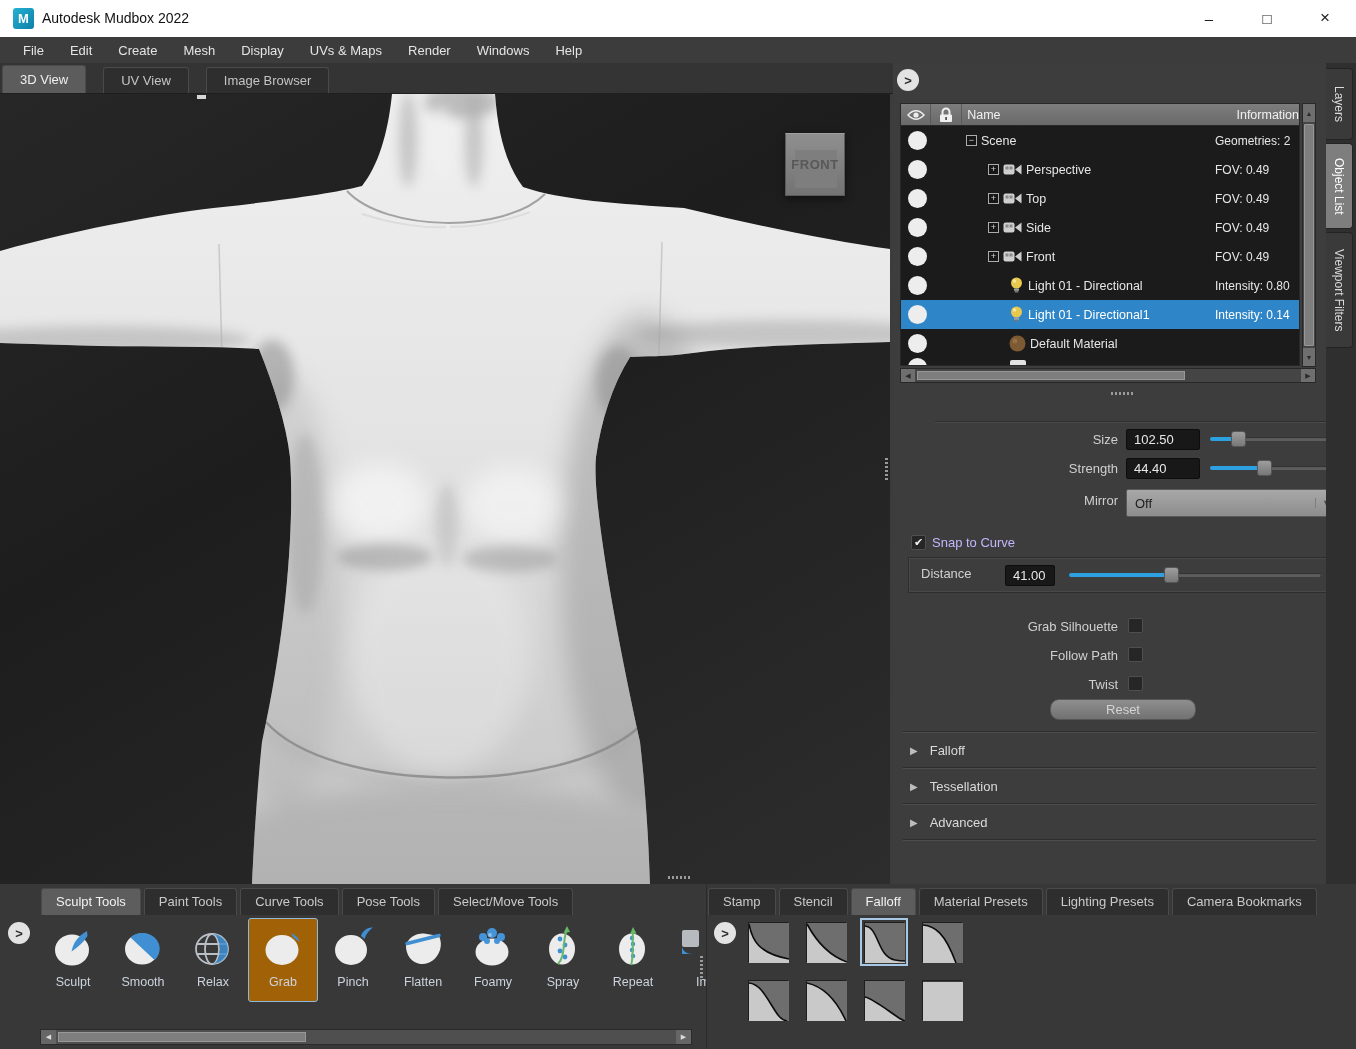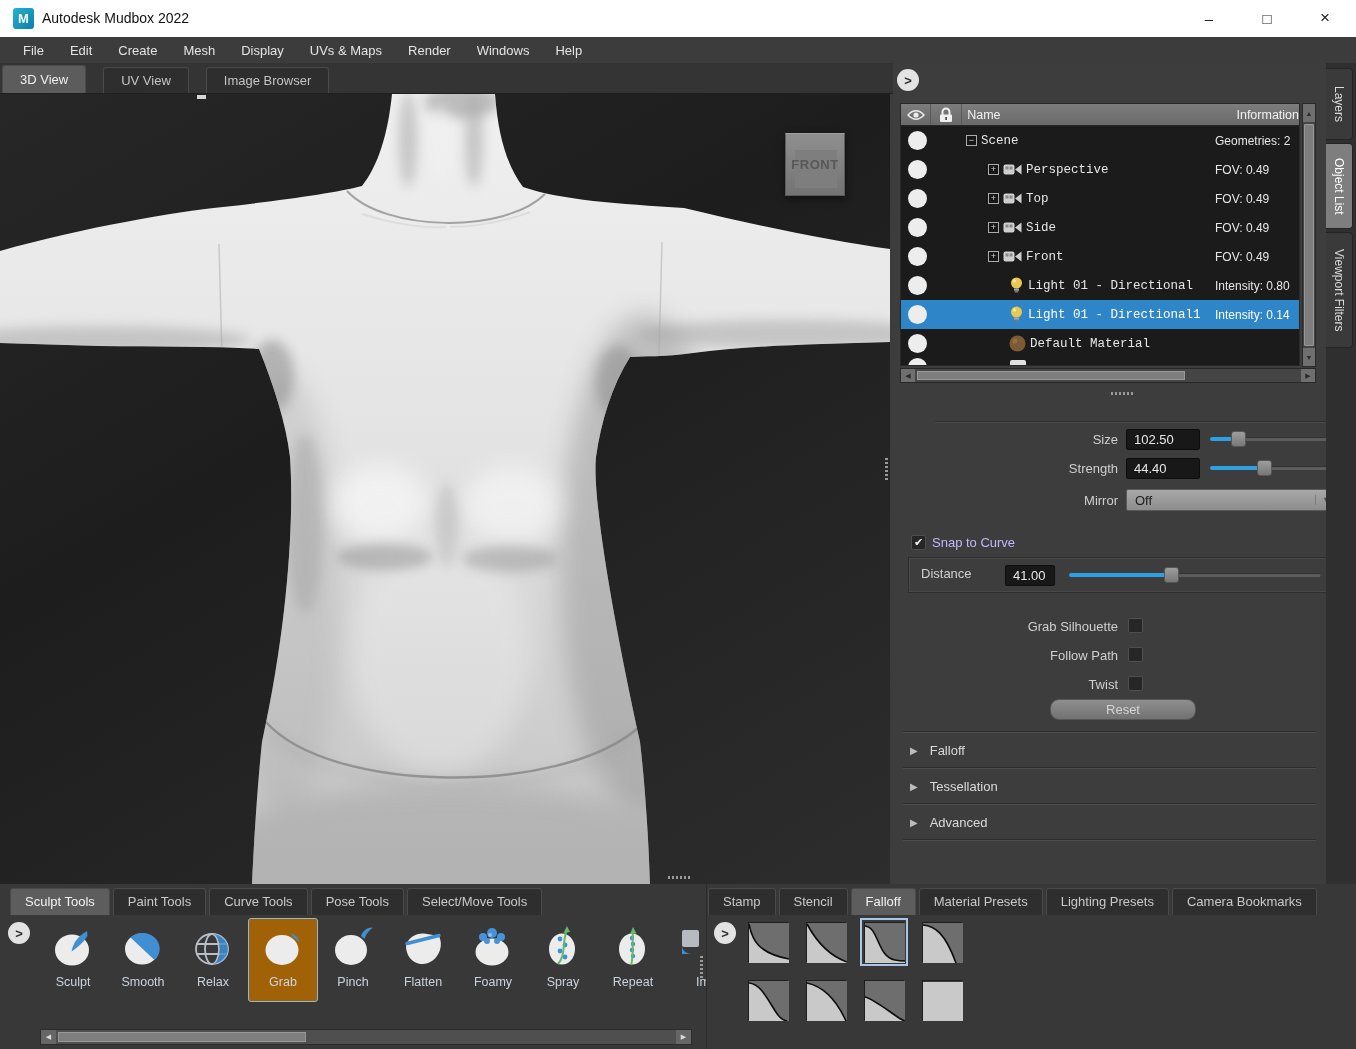--- a/index.html
+++ b/index.html
@@ -59,21 +59,21 @@
   .ol-row.selected{background:#2e86c8;color:#fff;}
   .ol-row.partial{height:8px;overflow:hidden;align-items:flex-start;}
   .ol-vis{width:32px;display:flex;justify-content:center;flex:none;}
   .vis-dot{width:19px;height:19px;border-radius:50%;background:#ededed;}
   .ol-lock{width:33px;flex:none;}
   .ol-name{width:249px;display:flex;align-items:center;gap:4px;flex:none;}
   .exp{width:11px;height:11px;border:1px solid #ababab;background:#161616;color:#d8d8d8;font-size:9px;
     line-height:9px;text-align:center;flex:none;}
   .exp-space{width:17px;flex:none;}
   .row-icon{flex:none;}
-  .ol-label{white-space:nowrap;font-family:Liberation Mono, monospace;}
+  .ol-label{white-space:nowrap;}
   .ol-info{flex:1;font-size:12px;white-space:nowrap;overflow:hidden;}
   .ol-vscroll{position:absolute;left:409px;top:40px;width:14px;height:264px;background:#454545;
     border:1px solid #282828;}
   .vbtn{position:absolute;left:0;width:12px;height:18px;background:#6f6f6f;color:#2a2a2a;font-size:7px;
     display:flex;align-items:center;justify-content:center;}
   .vbtn.up{top:0;} .vbtn.down{bottom:0;}
   .ol-vthumb{position:absolute;left:1px;top:20px;width:10px;height:222px;background:#7e7e7e;
     border:1px solid #989898;border-radius:1px;}
   .ol-hscroll{position:absolute;left:7px;top:305px;width:416px;height:15px;background:#454545;
     border:1px solid #282828;display:flex;align-items:center;}
@@ -87,21 +87,21 @@
   
   .p-label{position:absolute;font-size:13px;color:#cfcfcf;text-align:right;width:95px;line-height:21px;}
   .p-field{position:absolute;width:74px;height:21px;background:#181818;border:1px solid #0d0d0d;
     border-radius:2px;color:#e8e8e8;font-size:13px;display:flex;align-items:center;padding-left:7px;}
   .slider{position:absolute;width:126px;height:16px;}
   .sl-track{position:absolute;left:0;top:6px;width:100%;height:4px;background:#5d5d5d;border-radius:2px;
     box-shadow:inset 0 1px 1px rgba(0,0,0,.5);}
   .sl-fill{height:100%;background:#2da0e2;border-radius:2px;}
   .sl-thumb{position:absolute;top:0;width:15px;height:16px;background:linear-gradient(#9d9d9d,#787878);
     border:1px solid #575757;border-radius:3px;}
-  .p-dropdown{position:absolute;left:233px;top:426px;width:212px;height:22px;
+  .p-dropdown{position:absolute;left:233px;top:426px;width:212px;height:28px;
     background:linear-gradient(#a8a8a8,#8d8d8d);border:1px solid #5a5a5a;border-radius:2px;
     display:flex;align-items:center;}
   .p-dropdown .val{flex:1;padding-left:8px;font-size:13px;color:#1d1d1d;}
   .p-dropdown .arrow{width:22px;text-align:center;color:#4d4d4d;font-size:9px;border-left:1px solid #7d7d7d;}
   .checkbox{width:15px;height:15px;background:#262626;border:1px solid #4f4f4f;border-radius:2px;
     color:#f2f2f2;font-size:11px;line-height:13px;text-align:center;}
   .snap-check{position:absolute;left:18px;top:472px;}
   .snap-label{position:absolute;left:39px;top:472px;font-size:13px;color:#c4b5fd;line-height:15px;}
   .group-box{position:absolute;left:15px;top:494px;width:432px;height:36px;border:1px solid #2e2e2e;
     box-shadow:inset 0 0 0 1px #484848;}
@@ -123,21 +123,21 @@
   .side-tabs{position:absolute;left:1326px;top:63px;width:30px;height:821px;background:#2f2f2f;
     padding-top:5px;display:flex;flex-direction:column;gap:3px;}
   .side-tab{writing-mode:vertical-rl;display:flex;align-items:center;justify-content:center;width:27px;
     background:#3a3a3a;border:1px solid #242424;border-left:none;border-radius:0 4px 4px 0;
     color:#dcdcdc;font-size:12px;flex:none;}
   .side-tab.active{background:#7e7e7e;color:#ffffff;}
   
   .bottom{position:absolute;left:0;top:884px;width:1356px;height:165px;background:#383838;}
   .tray-divider{position:absolute;left:706px;top:0;width:1px;height:165px;background:#2b2b2b;}
   .btabs{position:absolute;top:4px;display:flex;gap:3px;align-items:flex-end;}
-  #left-tabs{left:10px;} #right-tabs{left:708px;}
+  #left-tabs{left:0;padding-left:41px;} #right-tabs{left:708px;}
   .btab{height:27px;line-height:26px;padding:0 14px;font-size:13px;color:#c9c9c9;background:#2e2e2e;
     border:1px solid #4a4a4a;border-bottom:none;border-radius:3px 3px 0 0;white-space:nowrap;}
   .btab.active{background:#5d5d5d;color:#f2f2f2;}
   .tray-arrow-left{position:absolute;left:8px;top:38px;}
   .tray-arrow-right{position:absolute;left:714px;top:38px;}
   .tools{position:absolute;left:38px;top:34px;width:668px;display:flex;overflow:hidden;}
   .tool{width:70px;height:84px;flex:none;display:flex;flex-direction:column;align-items:center;
     padding-top:5px;border-radius:3px;border:1px solid transparent;}
   .tool.selected{background:#a16207;border:1px solid #92b8d9;}
   .tool-icon{width:46px;height:46px;}

